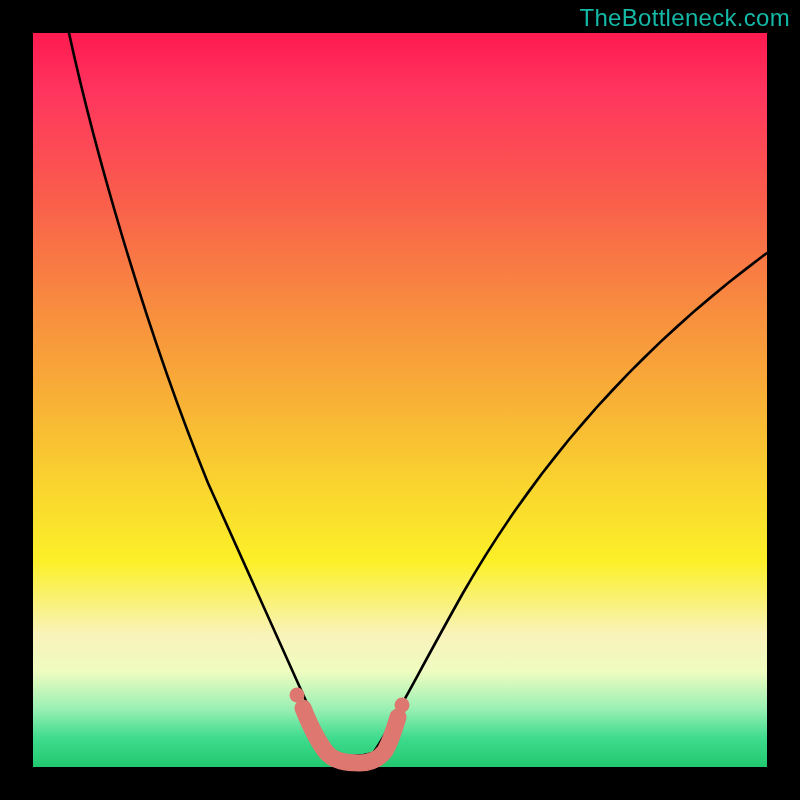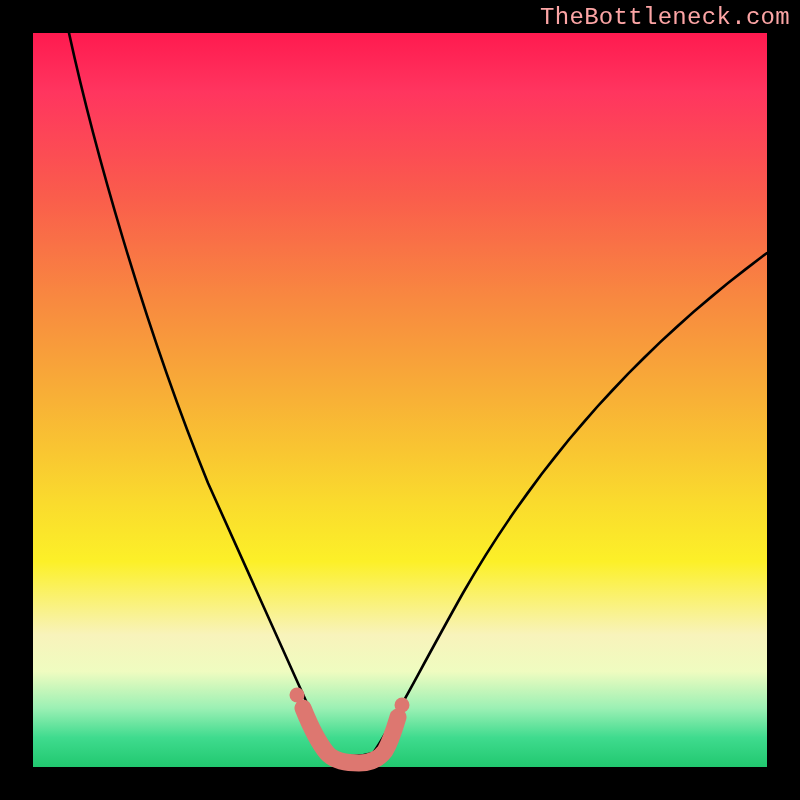--- a/index.html
+++ b/index.html
@@ -36,26 +36,25 @@
       #effcc0 87%,
       #9bf0b4 92%,
       #3fdb8e 96%,
       #21c86f 100%
     );
   }
   .watermark {
     position: absolute;
     top: 4px;
     right: 10px;
-    color: #fca5a5;
+    color: #14b8a6;
     font-size: 24px;
     font-weight: 500;
     letter-spacing: 0.3px;
     user-select: none;
-    font-family: Liberation Mono, monospace;
   }
   svg.curves {
     position: absolute;
     left: 0;
     top: 0;
     width: 734px;
     height: 734px;
     overflow: visible;
   }
 </style>

